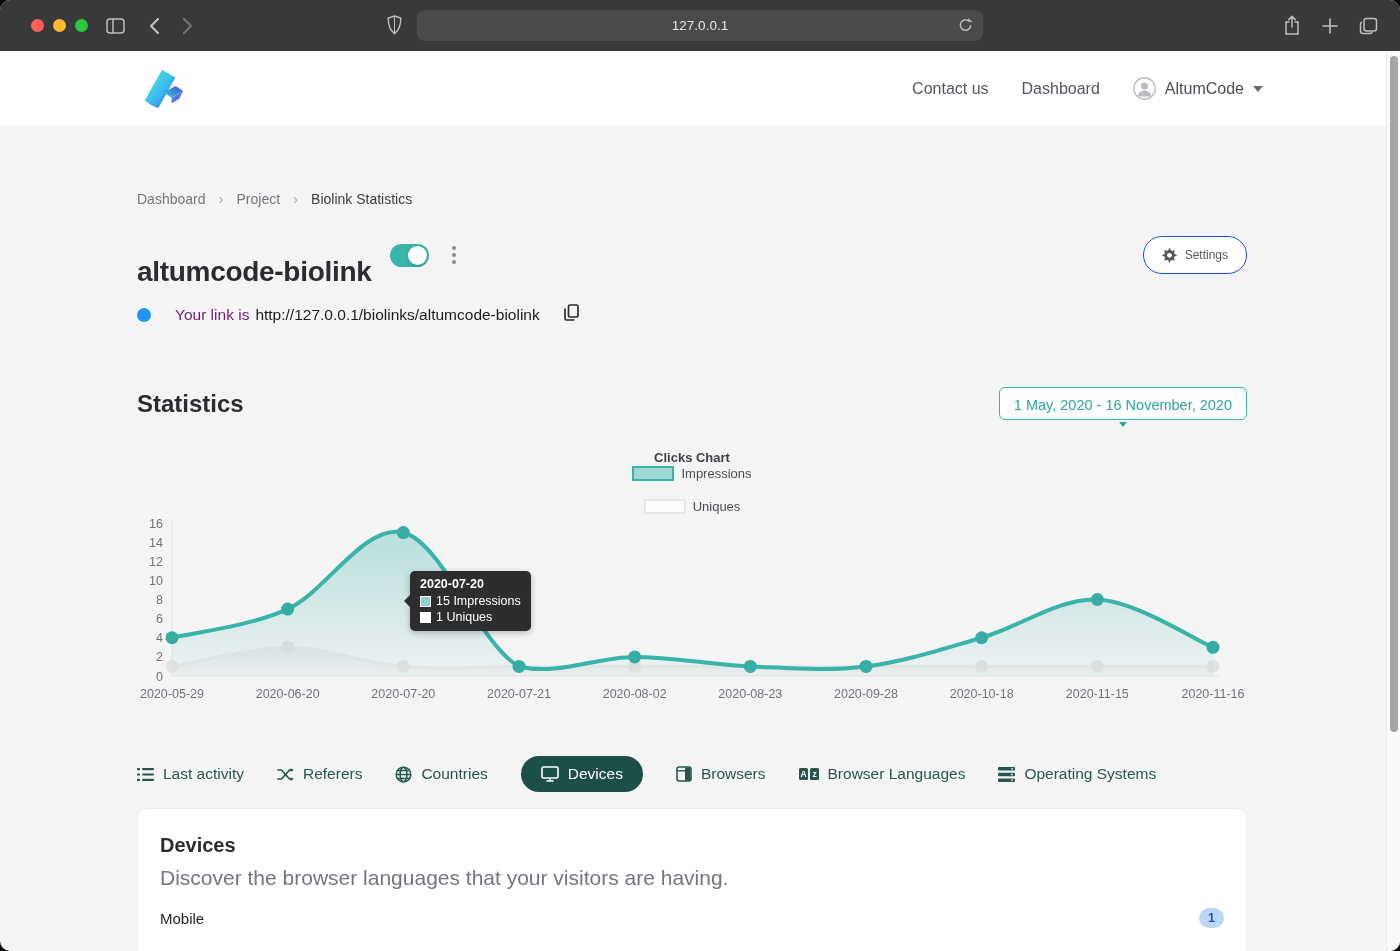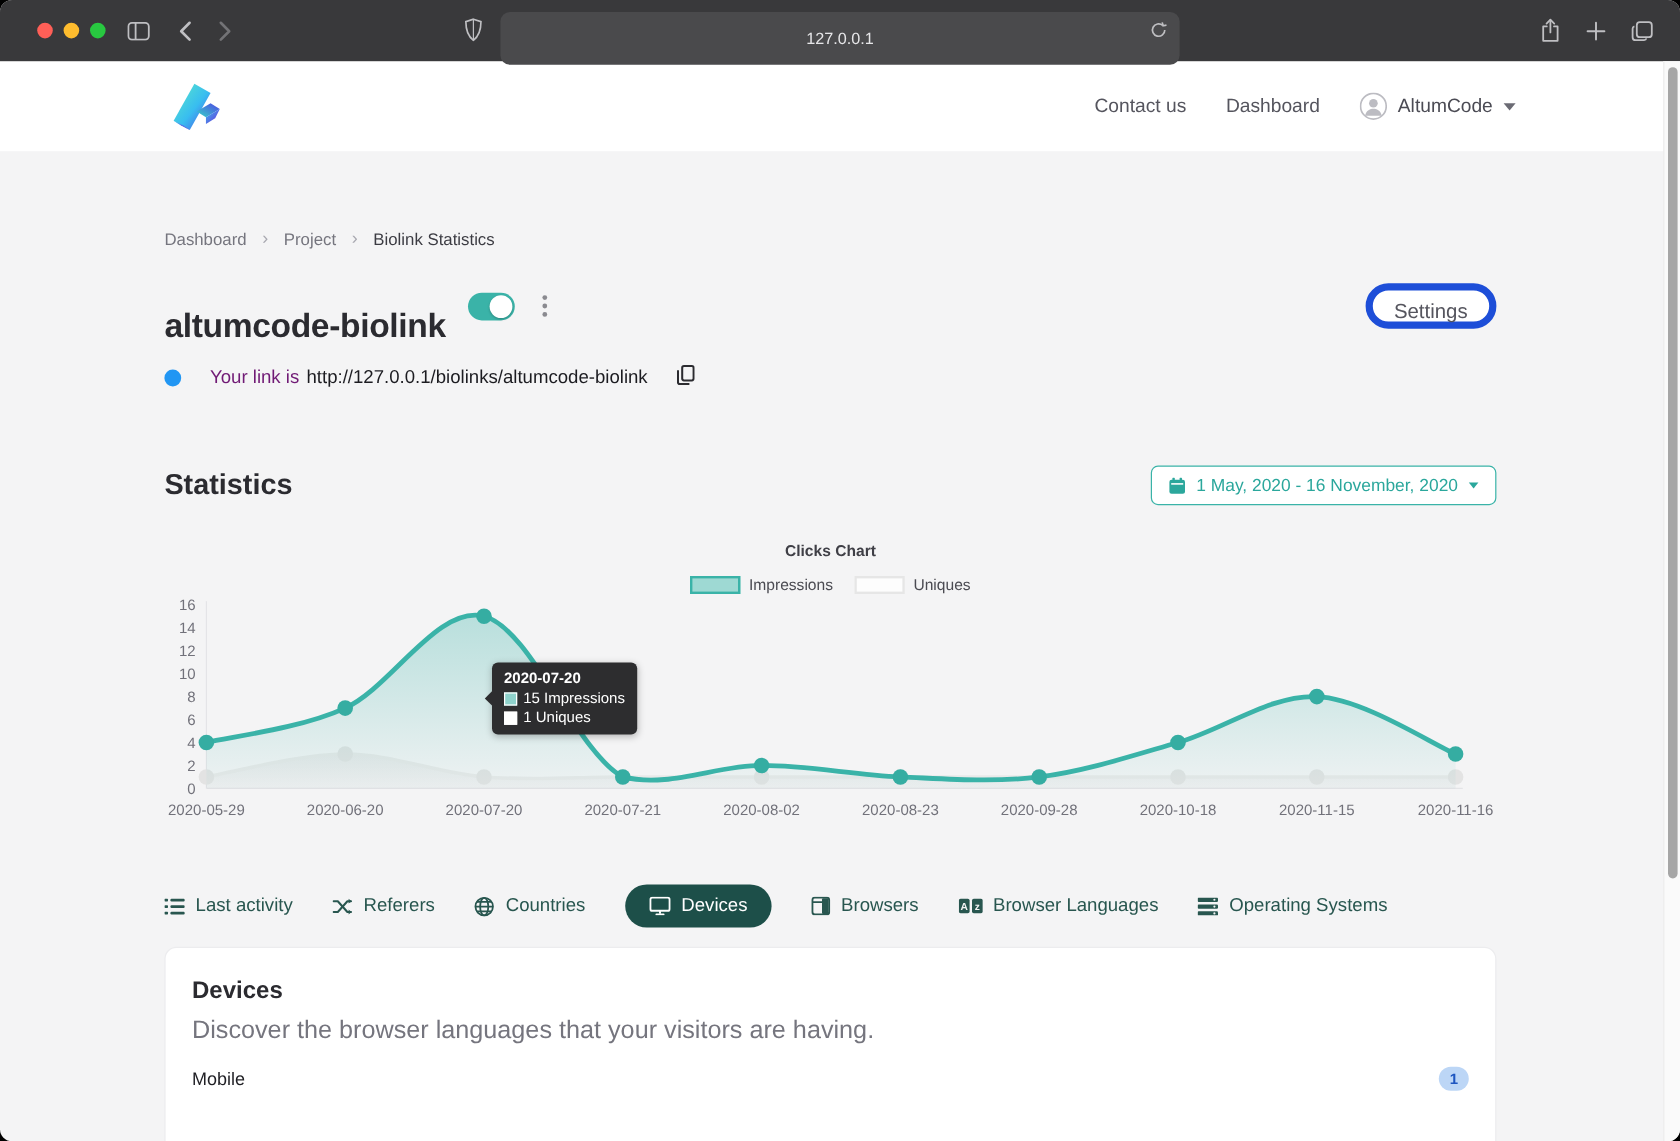--- a/index.html
+++ b/index.html
@@ -7,21 +7,21 @@
   .window { position:relative; width:1400px; height:951px; border-radius:10px; overflow:hidden; background:#f4f4f5; }
 
   
   .chrome { position:relative; height:51px; background:#39393b; display:flex; align-items:center; }
   .traffic { display:flex; gap:9px; margin-left:31px; }
   .traffic span { width:13px; height:13px; border-radius:50%; display:block; }
   .chrome-ic { color:#bfbfc2; display:flex; align-items:center; justify-content:center; }
   .chrome-ic.dim { color:#737376; }
   .sidebar-ic { margin-left:18px; }
   .nav-arrows { display:flex; gap:22px; margin-left:24px; }
-  .url-bar { position:absolute; left:417px; top:10px; width:566px; height:44px; background:#4a4a4c; border-radius:8px; display:flex; align-items:center; justify-content:center; color:#e6e6e8; font-size:13.5px; }
+  .url-bar { position:absolute; left:417px; top:10px; width:566px; height:31px; background:#4a4a4c; border-radius:8px; display:flex; align-items:center; justify-content:center; color:#e6e6e8; font-size:13.5px; }
   .url-reload { position:absolute; right:10px; top:7px; }
   .shield { position:absolute; left:387px; top:15px; }
   .chrome-right { position:absolute; right:22px; display:flex; gap:20px; align-items:center; }
 
   
   .site-header { height:75px; background:#fff; display:flex; align-items:center; padding:0 137px; }
   .logo { width:50px; height:50px; }
   .site-nav { margin-left:auto; display:flex; align-items:center; gap:33px; }
   .nav-link { font-size:16px; color:#55555e; cursor:pointer; }
   .user-menu { display:flex; align-items:center; gap:9px; cursor:pointer; }
@@ -34,37 +34,37 @@
   .crumb { color:#75757e; cursor:pointer; }
   .crumb.current { color:#3c3c43; cursor:default; }
   .crumb-sep { color:#a8a8b0; font-size:15px; }
 
   .title-row { margin-top:15px; display:flex; align-items:center; }
   .page-title { font-size:28px; font-weight:700; color:#2b2b30; letter-spacing:-0.3px;margin-top:34px; }
   .toggle { margin-left:19px; width:39px; height:23px; border-radius:12px; background:#3ab3a8; position:relative; cursor:pointer; }
   .toggle .knob { position:absolute; right:2px; top:2px; width:19px; height:19px; background:#fff; border-radius:50%; box-shadow:0 1px 2px rgba(0,0,0,.25); }
   .kebab { margin-left:23px; cursor:pointer; display:flex; flex-direction:column; gap:3px; }
   .kebab i { width:4px; height:4px; border-radius:50%; background:#8a8a90; }
-  .settings-btn { margin-left:auto; display:flex; align-items:center; gap:8px; height:38px; padding:0 18px; border:6px solid #1d4ed8; border-radius:19px; background:#fff; color:#55555e; font-size:17px; cursor:pointer;flex-direction:column; }
+  .settings-btn { margin-left:auto; display:flex; align-items:center; gap:8px; height:38px; padding:0 18px; border:1px solid #1d4ed8; border-radius:19px; background:#fff; color:#55555e; font-size:12px; cursor:pointer; }
 
   .link-row { margin-top:16px; display:flex; align-items:center; font-size:15.5px; }
   .link-dot { width:14px; height:14px; border-radius:50%; background:#2196f3; margin-right:24px; }
   .link-label { color:#701a75; }
   .link-url { color:#1c1c21; margin-left:6px; }
   .copy-ic { margin-left:24px; cursor:pointer; color:#2b2b30; }
 
   .stats-row { margin-top:62px; display:flex; align-items:center; justify-content:space-between; }
   .stats-heading { font-size:24px; font-weight:700; color:#2b2b30; }
-  .date-btn { display:flex; align-items:center; gap:9px; height:33px; padding:0 14px; background:#fff; border:1.5px solid #3ab3a8; border-radius:6px; color:#2ba79c; font-size:14.5px; font-weight:500; cursor:pointer; }
+  .date-btn { display:flex; align-items:center; gap:9px; height:33px; padding:0 14px; background:#fff; border:1.5px solid #3ab3a8; border-radius:6px; color:#2ba79c; font-size:14.5px; font-weight:500; cursor:pointer;flex-direction:column; }
   .date-btn .caret { border-top-color:#2ba79c; border-left-width:4.5px; border-right-width:4.5px; border-top-width:5.5px; }
 
   
   .chart-wrap { margin-top:30px; }
   .chart-title { text-align:center; font-size:13px; font-weight:700; color:#3f3f46; }
-  .legend { margin-top:14px; display:flex; justify-content:center; gap:18px; align-items:center; }
+  .legend { margin-top:1px; display:flex; justify-content:center; gap:18px; align-items:center;flex-direction:column; }
   .legend-item { display:flex; align-items:center; gap:7px; font-size:13px; color:#4b4b52; cursor:pointer; }
   .legend-swatch { width:42px; height:15px; border:2px solid; }
   .chart-area { position:relative; margin-top:4px; }
   .chart-area svg { overflow:visible; display:block; }
   .tooltip { position:absolute; left:273px; top:53px; background:#2d2d2f; border-radius:5px; padding:6px 10px 7px; color:#fff; font-size:12.5px; box-shadow:0 2px 6px rgba(0,0,0,.25); }
   .tooltip:before { content:""; position:absolute; left:-6px; top:24px; border-top:6px solid transparent; border-bottom:6px solid transparent; border-right:6px solid #2d2d2f; }
   .tooltip-title { font-weight:700; margin-bottom:3px; }
   .tooltip-row { display:flex; align-items:center; gap:5px; margin-top:2px; }
   .tt-swatch { width:11px; height:11px; border:1px solid #fff; display:inline-block; }
 

